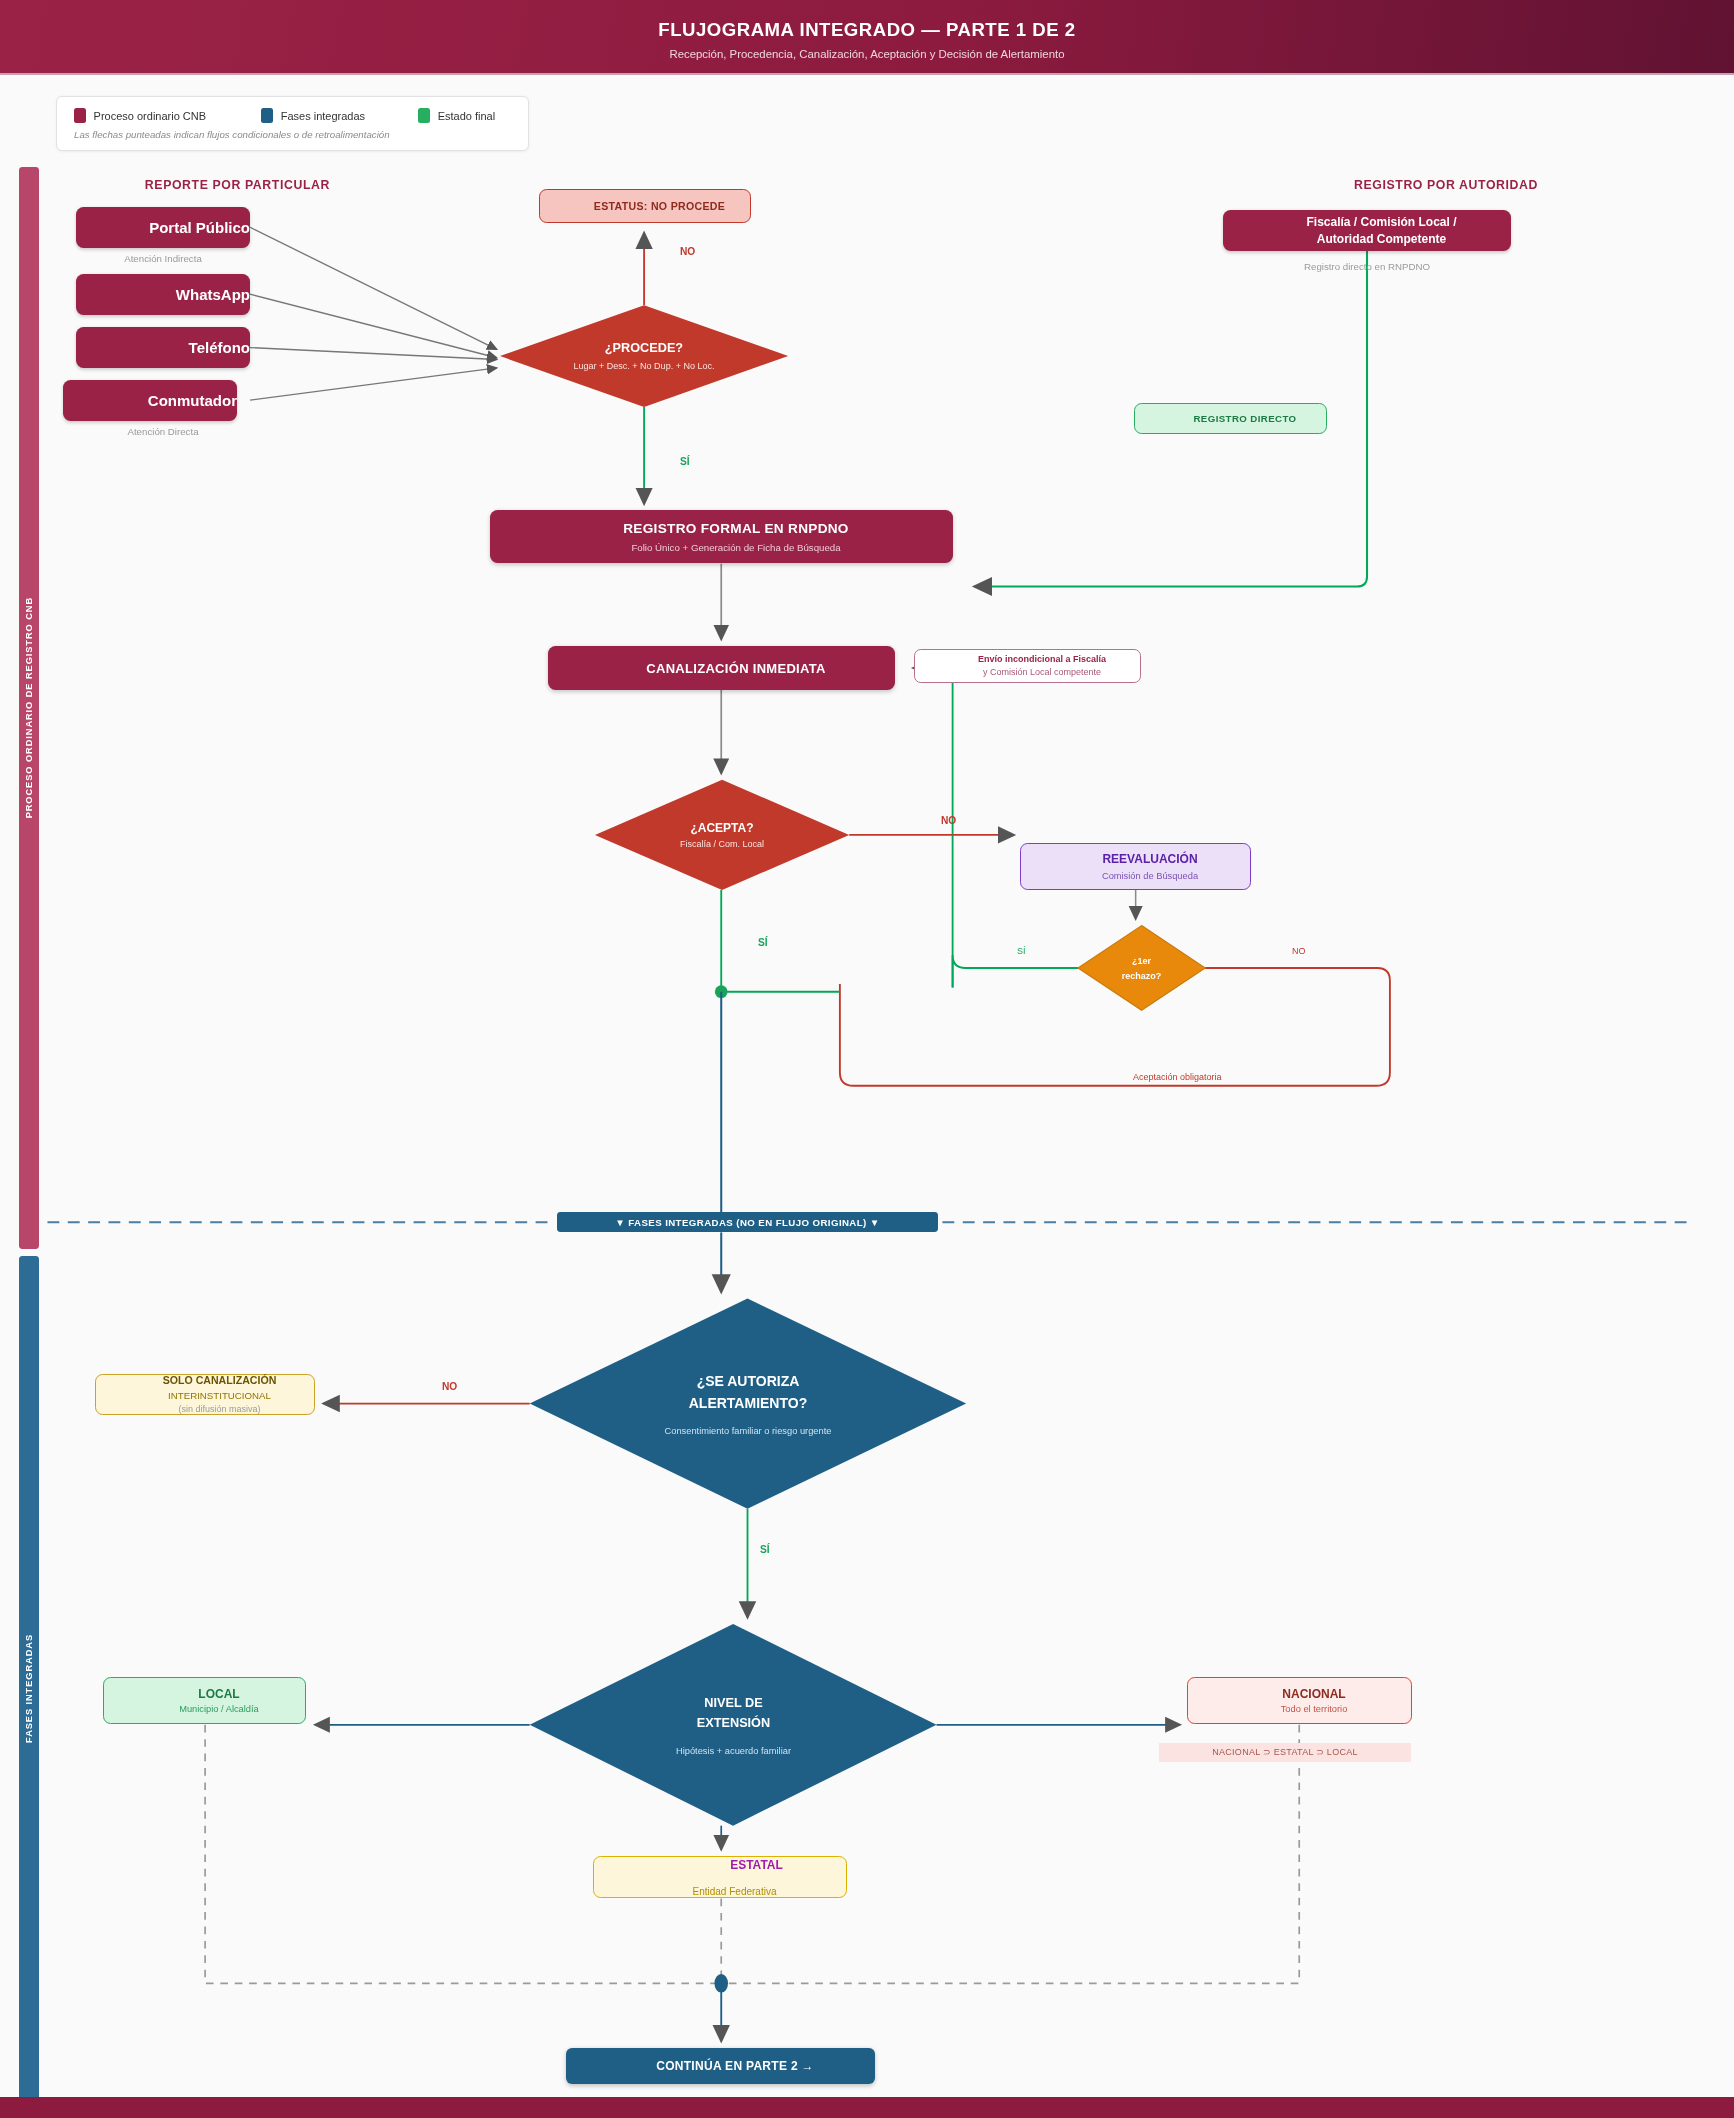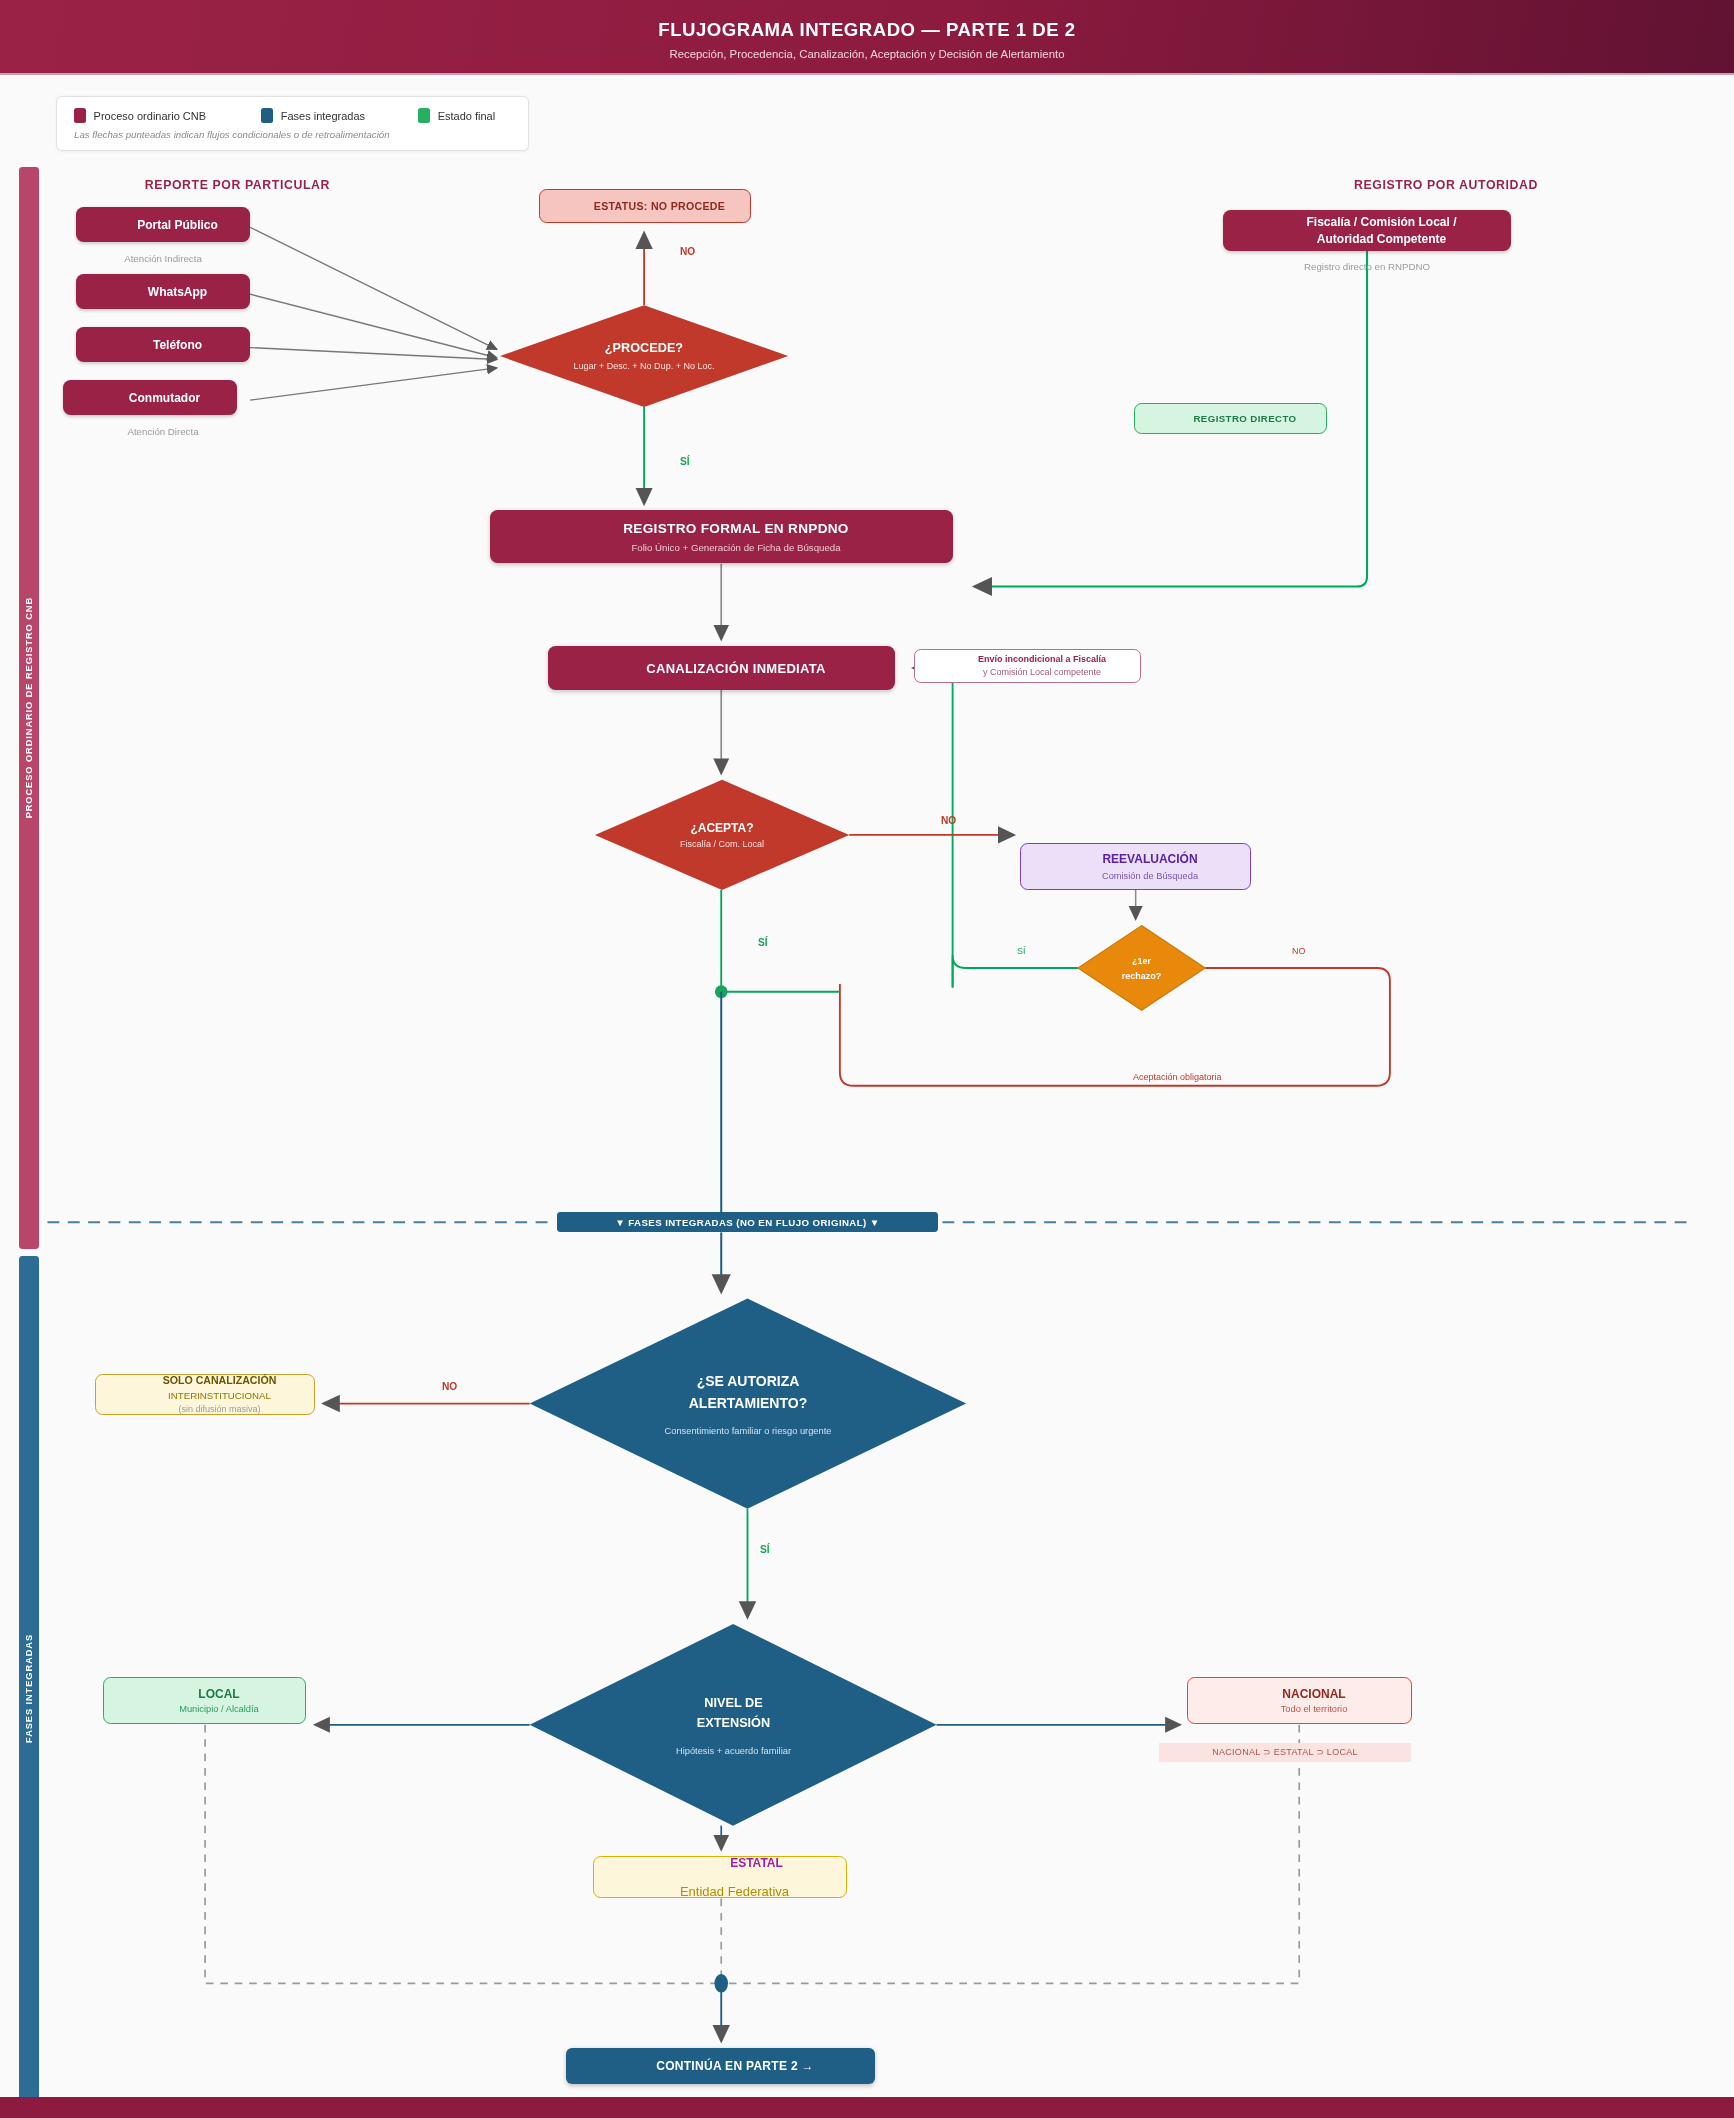--- a/index.html
+++ b/index.html
@@ -59,22 +59,22 @@
   .node {
     position:absolute; display:flex; flex-direction:column;
     align-items:center; justify-content:center; text-align:center;
     border-radius:7.6px;
     padding-left:29px;
   }
   .node .t1 { font-weight:bold; }
   .node .t2 { font-weight:400; }
 
   .src-box {
-    width:174px; height:35px; background:#9b2247; color:#fff;
-    font-size:12px; font-weight:bold; box-shadow:0 1.7px 3.4px rgba(0,0,0,.18);
+    width:174px; height:41px; background:#9b2247; color:#fff;
+    font-size:15px; font-weight:bold; box-shadow:0 1.7px 3.4px rgba(0,0,0,.18);align-items:flex-end;
   }
   .caption {
     position:absolute; font-size:9.7px; color:#9a9a9a; text-align:center; width:174px;
   }
   .col-title {
     position:absolute; font-size:12.3px; font-weight:bold; color:#9b2247;
     letter-spacing:0.6px; text-align:right;
   }
 
   .status-no {
@@ -148,21 +148,21 @@
     position:absolute; left:1159px; top:1743px; width:252px; height:18.6px;
     background:#fae3e0; color:#a8564c; font-size:9px;
     display:flex; align-items:center; justify-content:center; letter-spacing:0.3px;
   }
 
   .est-box {
     left:593px; top:1856px; width:254px; height:42px;
     background:#fdf6da; border:1.5px solid #e0b000;
   }
   .est-box .t1 { font-size:12px; font-weight:bold; color:#a21caf;margin-left:44px; }
-  .est-box .t2 { font-size:13px; color:#b08e00; margin-top:14px; }
+  .est-box .t2 { font-size:10px; color:#b08e00; margin-top:14px; }
 
   .divider-pill {
     position:absolute; left:557px; top:1212px; width:381px; height:20.3px;
     background:#1f5f86; color:#fff; border-radius:3.4px;
     display:flex; align-items:center; justify-content:center;
     font-size:9.7px; font-weight:bold; letter-spacing:0.4px;
   }
 
   .cont-box {
     left:566px; top:2048px; width:309px; height:36px;

